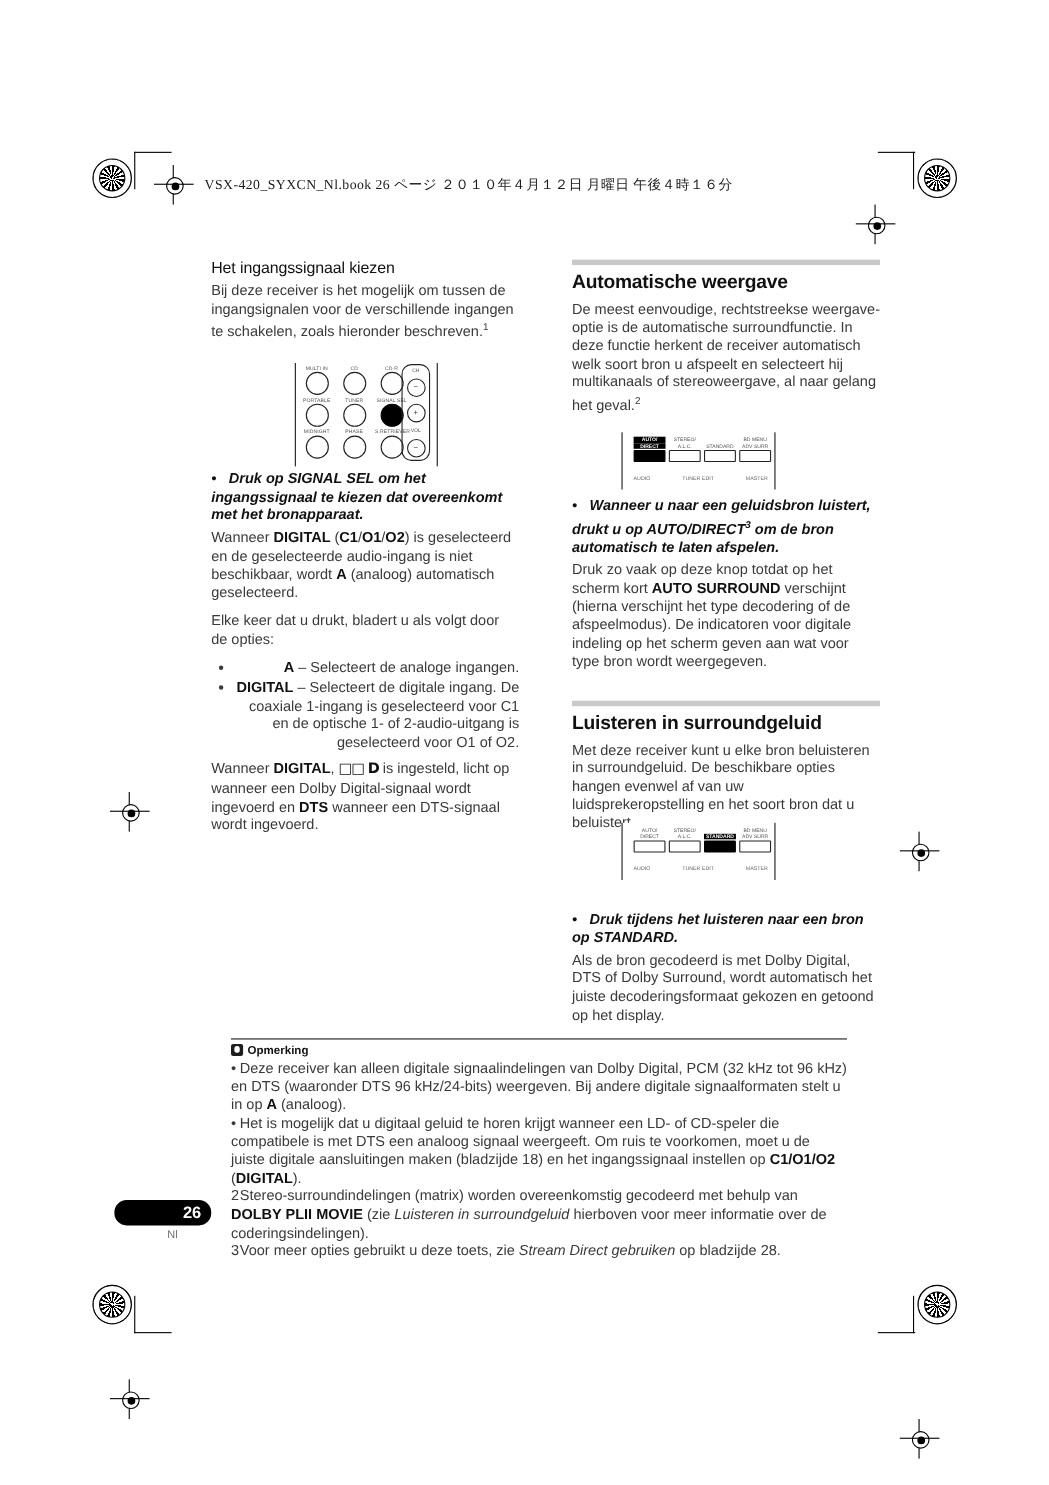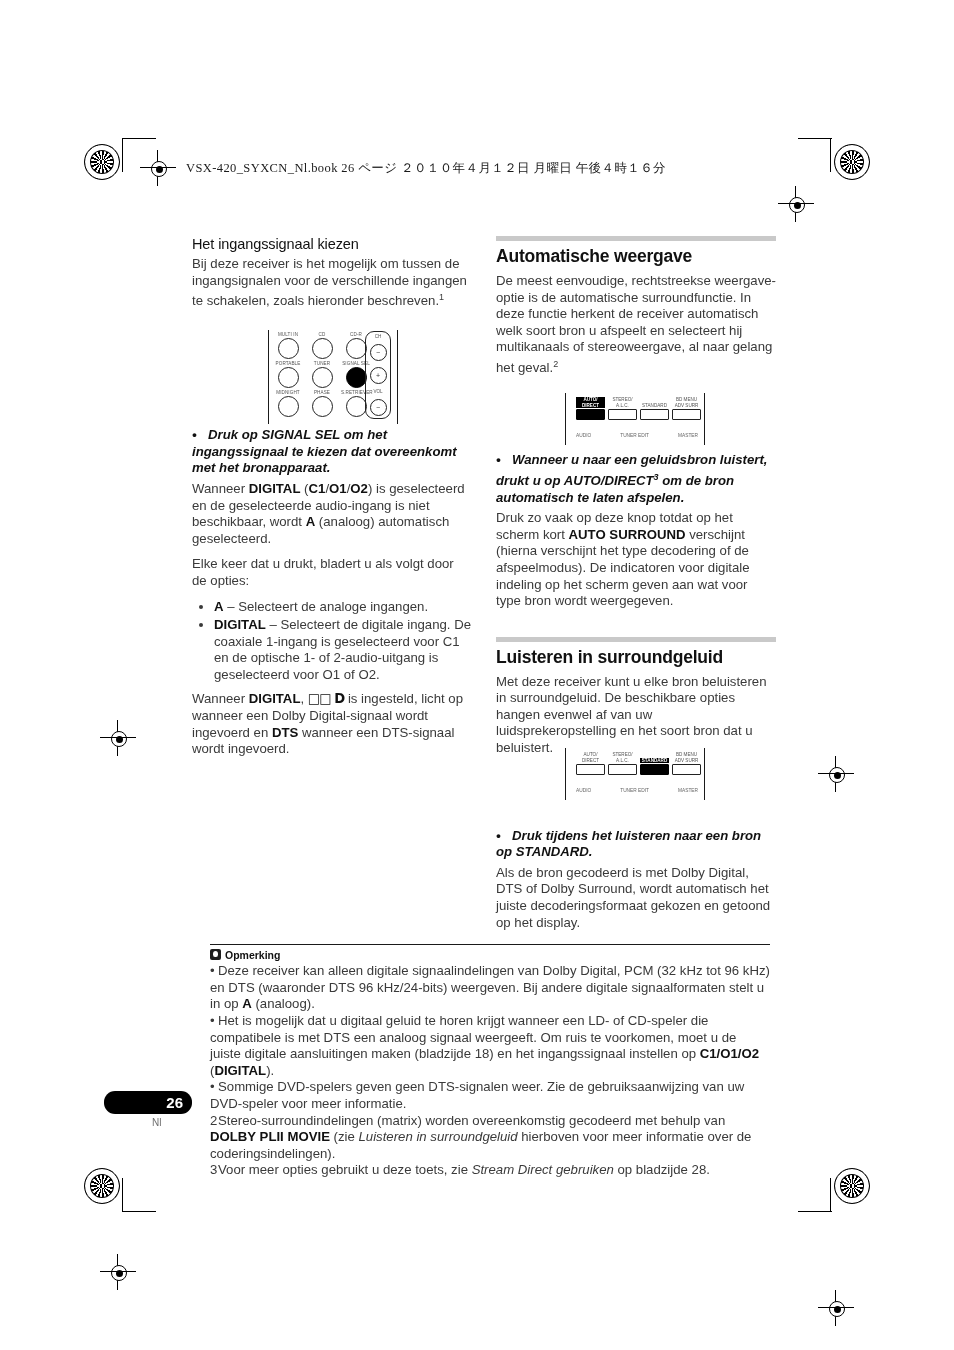--- a/index.html
+++ b/index.html
@@ -42,21 +42,21 @@
   .filehdr{
     position:absolute;left:186px;top:160px;
     font-family:"Liberation Serif", serif;
     font-size:12.5px;letter-spacing:.4px;color:#1a1a1a;
     white-space:nowrap;
   }
 
   
   .col{position:absolute;top:236px;width:280px;}
   .col-left{left:192px;}
-  .col-right{left:496px;}
+  .col-right{left:520px;}
 
   h2.sec{
     font-size:17.5px;font-weight:bold;color:#111;
     margin:0 0 6px 0;letter-spacing:-.2px;
   }
   h3.sub{
     font-size:14.5px;font-weight:normal;color:#111;
     margin:0 0 4px 0;letter-spacing:-.1px;
   }
   .rulebar{
@@ -66,21 +66,21 @@
     font-size:13.2px;line-height:16.6px;margin:0 0 9px 0;color:#3a3a3a;
   }
   p.tight{margin-bottom:4px;}
   b,strong{color:#111;font-weight:bold;}
   .bullet-head{
     font-weight:bold;color:#111;font-size:13.2px;line-height:16.6px;
     margin:0 0 0 0;
     font-style:italic;
   }
   .bullet-head .dot{display:inline-block;width:16px;}
-  ul.opts{margin:2px 0 8px 0;padding-left:22px;}
+  ul.opts{margin:2px 0 8px 0;padding-left:22px;text-align:right;}
   ul.opts li{
     font-size:13.2px;line-height:16.6px;color:#3a3a3a;margin-bottom:2px;
   }
   sup{font-size:9px;vertical-align:super;}
   .ddsym{
     font-family:"DejaVu Sans", sans-serif;font-weight:bold;letter-spacing:-1px;
   }
 
   
   .remote1{
@@ -365,21 +365,20 @@
 
   <div class="notebox">
     <div class="noterule"></div>
     <div class="notehdr">
       <div class="noteicon"></div>
       <div class="t">Opmerking</div>
     </div>
     <div class="notes">
       <p class="ln"><span class="num">•</span><span>Deze receiver kan alleen digitale signaalindelingen van Dolby Digital, PCM (32 kHz tot 96 kHz) en DTS (waaronder DTS 96 kHz/24-bits) weergeven. Bij andere digitale signaalformaten stelt u in op </span><b>A</b><span> (analoog).</span></p>
       <p class="ln"><span class="num">•</span><span>Het is mogelijk dat u digitaal geluid te horen krijgt wanneer een LD- of CD-speler die compatibele is met DTS een analoog signaal weergeeft. Om ruis te voorkomen, moet u de juiste digitale aansluitingen maken (bladzijde 18) en het ingangssignaal instellen op </span><b>C1/O1/O2</b><span> (</span><b>DIGITAL</b><span>).</span></p>
-      <p class="ln"><span class="num">•</span><span>Sommige DVD-spelers geven geen DTS-signalen weer. Zie de gebruiksaanwijzing van uw DVD-speler voor meer informatie.</span></p>
       <p class="ln"><span class="num">2</span><span>Stereo-surroundindelingen (matrix) worden overeenkomstig gecodeerd met behulp van </span><b>DOLBY PLII MOVIE</b><span> (zie </span><i>Luisteren in surroundgeluid</i><span> hierboven voor meer informatie over de coderingsindelingen).</span></p>
       <p class="ln"><span class="num">3</span><span>Voor meer opties gebruikt u deze toets, zie </span><i>Stream Direct gebruiken</i><span> op bladzijde 28.</span></p>
     </div>
   </div>
 
   <div class="pgnum">
       <span>26</span>
     </div>
   <div class="pglang">Nl</div>
 

